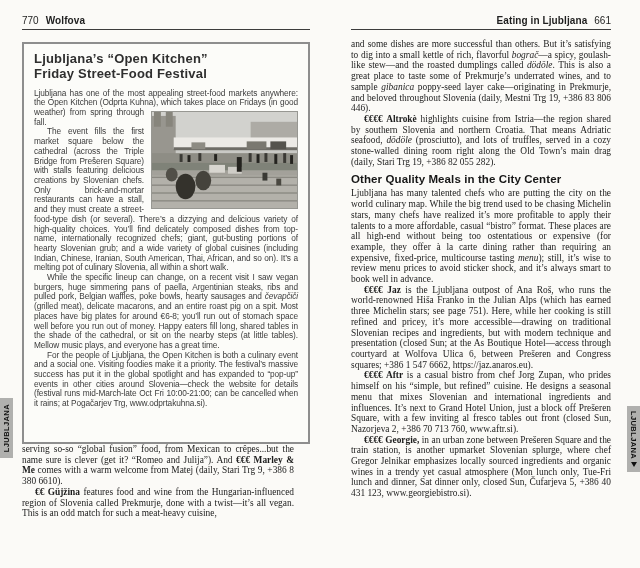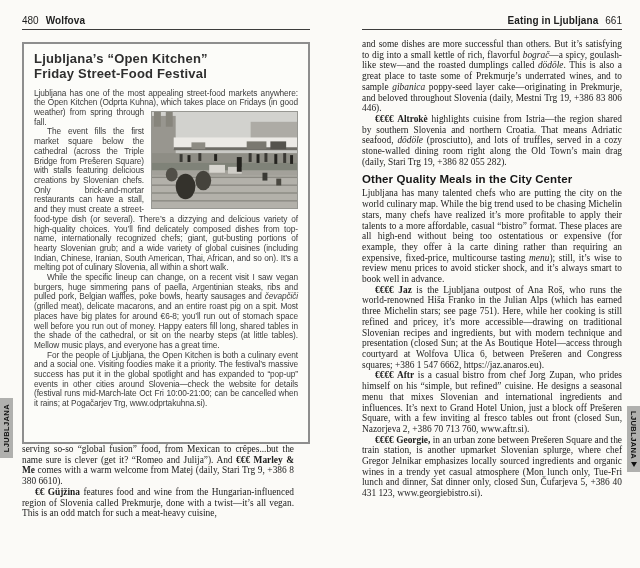--- a/index.html
+++ b/index.html
@@ -17,21 +17,21 @@
     display:flex; align-items:baseline; gap:7px;
     border-bottom:1.5px solid #3c3c3c; padding-bottom:3px;
     font-family:"Liberation Sans", sans-serif;
     font-size:10px; color:#1e1e1e;
   }
   .runhead .runtitle { font-weight:bold; letter-spacing:0.1px; }
   .runhead .pagenum  { font-weight:normal; }
   .runhead.right { justify-content:flex-end; }
 
   .page-left  { position:absolute; left:22px; top:15px; width:288px; }
-  .page-right { position:absolute; left:362px; top:15px; width:260px; }
+  .page-right { position:absolute; left:351px; top:15px; width:260px; }
 
   
   .feature-box {
     margin-top:12px;
     border:2px solid #8e8e8e;
     padding:7px 10px 5px;
     height:402px; overflow:hidden;
     background:#fcfcf9;
   }
   .box-title {
@@ -95,21 +95,21 @@
     border-top:5px solid #101010;
   }
 </style>
 </head>
 <body>
 
 <div class="spread">
 
   <section class="page-left">
     <header class="runhead left">
-      <span class="pagenum">480</span>
+      <span class="pagenum">770</span>
       <span class="runtitle">Wolfova</span>
     </header>
 
     <div class="feature-box">
       <h2 class="box-title">
         <span>Ljubljana’s “Open Kitchen”</span><br>
         <span>Friday Street-Food Festival</span>
       </h2>
       <div class="box-body">
         <div class="float-spacer"></div>

